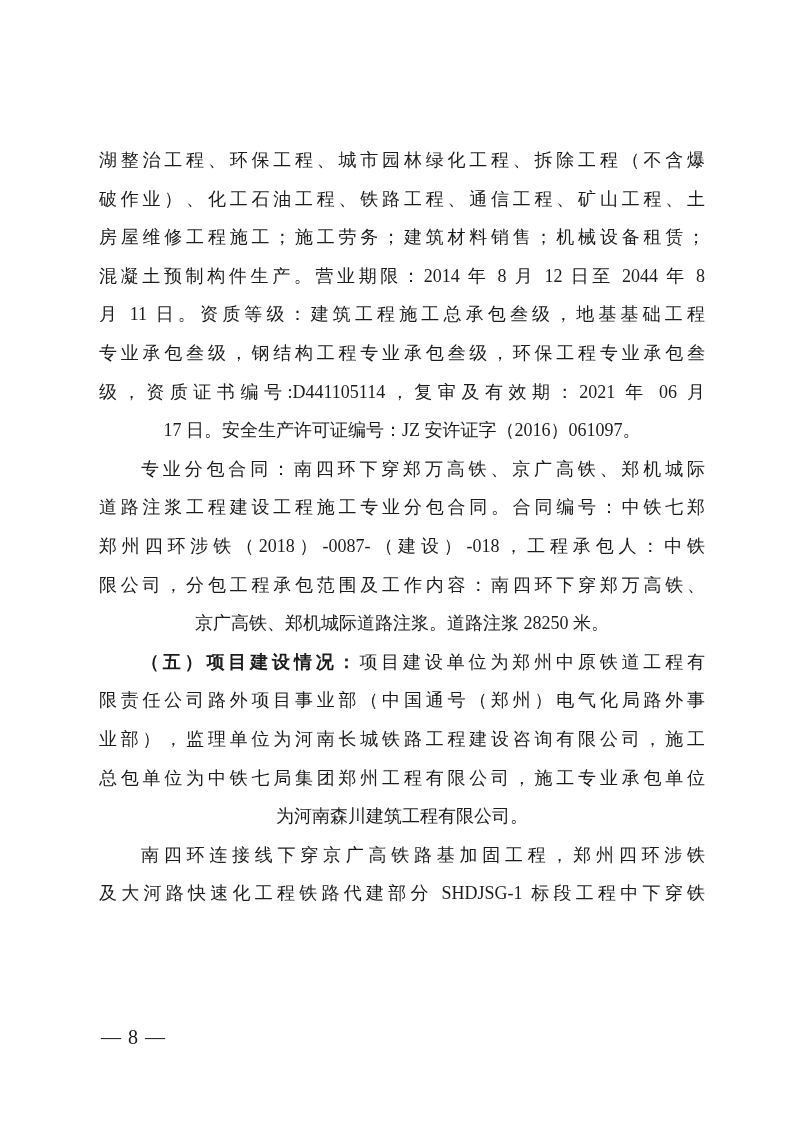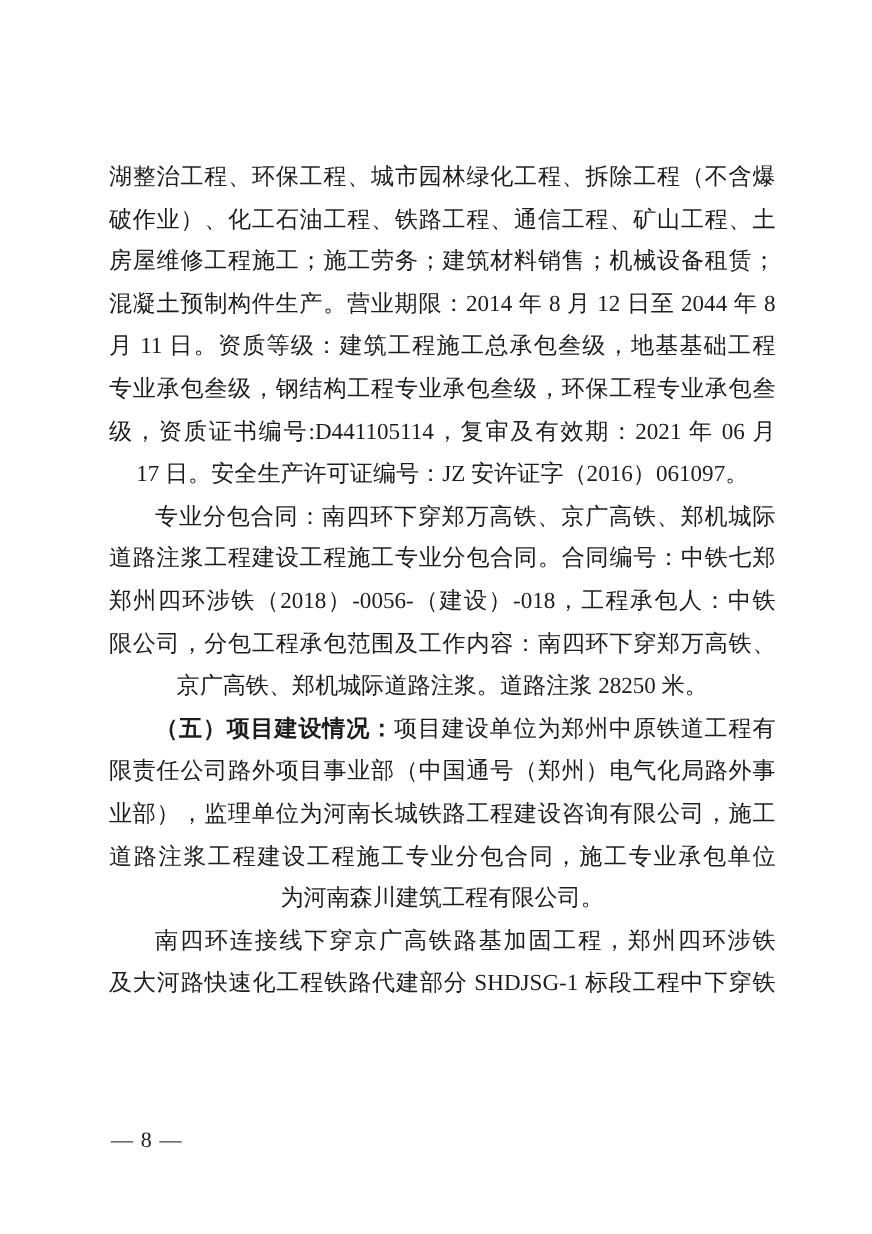--- a/index.html
+++ b/index.html
@@ -15,21 +15,21 @@
     background: #ffffff;
     overflow: hidden;
     font-family: "Liberation Serif", "DejaVu Serif", serif;
     color: #1c1c1c;
   }
   .body-text {
     position: absolute;
     left: 99px;
     top: 141px;
     width: 606px;
-    font-size: 21px;
+    font-size: 18px;
     line-height: 38.6px;
   }
   .line {
     text-align: center;
     white-space: normal;
   }
   .line.just {
     text-align: justify;
     text-align-last: justify;
     text-justify: inter-character;
@@ -62,29 +62,29 @@
         <div class="line just">房屋维修工程施工；施工劳务；建筑材料销售；机械设备租赁；</div>
         <div class="line just">混凝土预制构件生产。营业期限：2014 年 8 月 12 日至 2044 年 8</div>
         <div class="line just">月 11 日。资质等级：建筑工程施工总承包叁级，地基基础工程</div>
         <div class="line just">专业承包叁级，钢结构工程专业承包叁级，环保工程专业承包叁</div>
         <div class="line just">级，资质证书编号:D441105114，复审及有效期：2021 年 06 月</div>
         <div class="line">17 日。安全生产许可证编号：JZ 安许证字（2016）061097。</div>
       </div>
       <div>
         <div class="line just ind">专业分包合同：南四环下穿郑万高铁、京广高铁、郑机城际</div>
         <div class="line just">道路注浆工程建设工程施工专业分包合同。合同编号：中铁七郑</div>
-        <div class="line just">郑州四环涉铁（2018）-0056-（建设）-018，工程承包人：中铁</div>
+        <div class="line just">郑州四环涉铁（2018）-0087-（建设）-018，工程承包人：中铁</div>
         <div class="line just">限公司，分包工程承包范围及工作内容：南四环下穿郑万高铁、</div>
         <div class="line">京广高铁、郑机城际道路注浆。道路注浆 28250 米。</div>
       </div>
       <div>
         <div class="line just ind"><span class="b">（五）项目建设情况：</span>项目建设单位为郑州中原铁道工程有</div>
         <div class="line just">限责任公司路外项目事业部（中国通号（郑州）电气化局路外事</div>
         <div class="line just">业部），监理单位为河南长城铁路工程建设咨询有限公司，施工</div>
-        <div class="line just">道路注浆工程建设工程施工专业分包合同，施工专业承包单位</div>
+        <div class="line just">总包单位为中铁七局集团郑州工程有限公司，施工专业承包单位</div>
         <div class="line">为河南森川建筑工程有限公司。</div>
       </div>
       <div>
         <div class="line just ind">南四环连接线下穿京广高铁路基加固工程，郑州四环涉铁</div>
         <div class="line just">及大河路快速化工程铁路代建部分 SHDJSG-1 标段工程中下穿铁</div>
       </div>
     </div>
   <div class="footer">— 8 —</div>
 </div>
 

